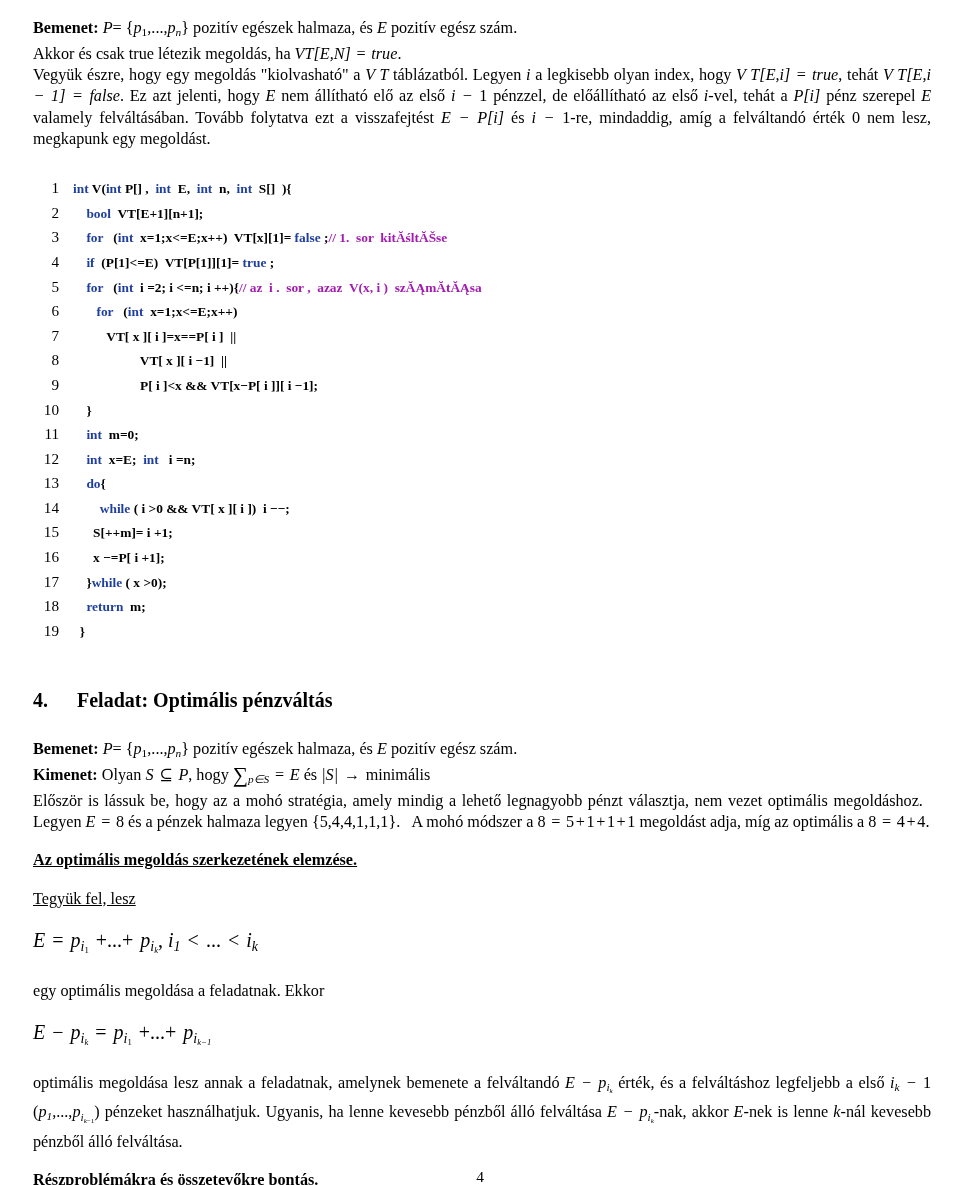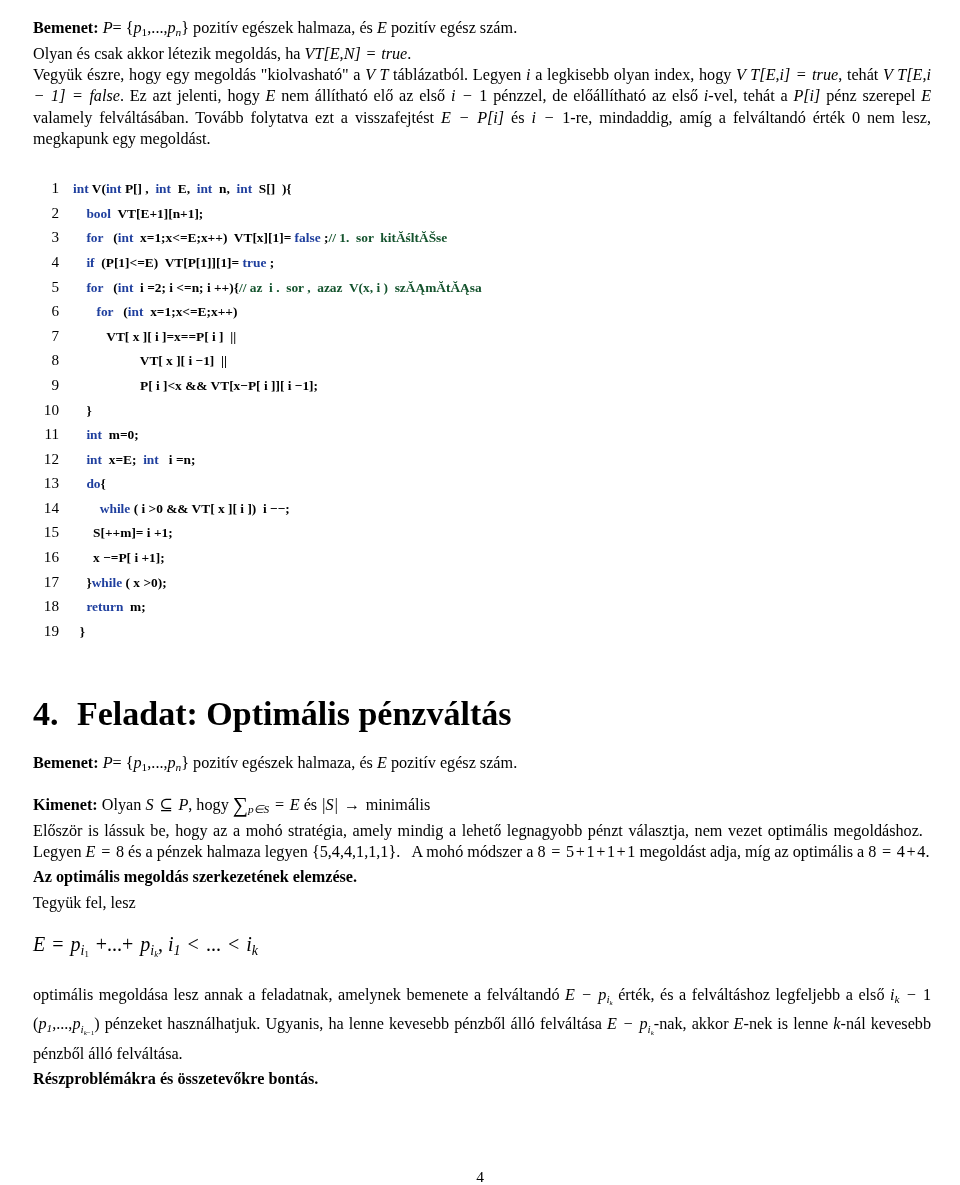--- a/index.html
+++ b/index.html
@@ -81,62 +81,62 @@
     font-size: 15.2px;
     font-style: normal;
     font-weight: normal;
     color: #000;
     vertical-align: baseline;
     margin-right: 14px;
   }
   .ctext { font-weight: bold; font-family: Liberation Serif, serif; }
   .kw { color: #1f3f9e; font-weight: bold; }
   .id { color: #000000; font-weight: bold; }
-  .cm { color: #14532d; font-weight: bold; }
+  .cm { color: #a21caf; font-weight: bold; }
 
   
   .section {
-    margin-top: 56px;
-    font-size: 34px;
+    margin-top: 42px;
+    font-size: 20px;
     font-weight: bold;
     line-height: 30px;
   }
   .section .secnum { display: inline-block; width: 44px; }
 
   .blk1 { margin-top: 24px; }
-  .blk2 { margin-top: 16px; }
+  .blk2 { margin-top: 0px; }
 
   
   .dmath {
     font-size: 20px;
     margin: 18px 0 18px 0;
     line-height: 24px;
   }
   .dmath .mi { font-style: italic; }
 
-  .tight { margin-top: 4px; }
+  .tight { margin-top: 17px; text-decoration: underline; }
   .pagenum {
     position: absolute;
     left: 0;
     top: 1152px;
     width: 960px;
     text-align: center;
     font-size: 15.5px;
   }
 </style>
 </head>
 <body>
 
 <div class="page">
 <div class="content">
 
   <p class="para top"><b>Bemenet:</b> <span class="mi">P</span><span class="mr">= {</span><span class="mi">p</span><span class="sub"><span class="mr">1</span></span><span class="mr">,...,</span><span class="mi">p</span><span class="sub">n</span><span>} pozitív egészek halmaza, és</span> <span class="mi">E</span> <span>pozitív egész szám.</span></p>
 
 
-  <p class="para top"><span>Olyan és csak akkor létezik megoldás, ha</span> <span class="mi">VT</span><span class="mi">[E,N]</span> <span class="op">=</span> <span class="mi">true</span><span>.</span></p>
+  <p class="para top"><span>Akkor és csak true létezik megoldás, ha</span> <span class="mi">VT</span><span class="mi">[E,N]</span> <span class="op">=</span> <span class="mi">true</span><span>.</span></p>
 
   <p class="para">Vegyük észre, hogy egy megoldás "kiolvasható" a <span class="mi">V T</span> táblázatból. Legyen <span class="mi">i</span> a legkisebb olyan index, hogy <span class="mi">V T</span><span class="mi">[E,i]</span> <span class="op">=</span> <span class="mi">true</span>, tehát <span class="mi">V T</span><span class="mi">[E,i</span> <span class="op">−</span> <span class="mi">1]</span> <span class="op">=</span> <span class="mi">false</span>. Ez azt jelenti, hogy <span class="mi">E</span> nem állítható elő az első <span class="mi">i</span> <span class="op">−</span> 1 pénzzel, de előállítható az első <span class="mi">i</span>-vel, tehát a <span class="mi">P</span><span class="mi">[i]</span> pénz szerepel <span class="mi">E</span> valamely felváltásában. Tovább folytatva ezt a visszafejtést <span class="mi">E</span> <span class="op">−</span> <span class="mi">P</span><span class="mi">[i]</span> és <span class="mi">i</span> <span class="op">−</span> 1-re, mindaddig, amíg a felváltandó érték 0 nem lesz, megkapunk egy megoldást.</p>
 
   <div class="listing" id="code-listing"><span class="cline"><span class="lnum">1</span><span class="ctext"><span class="kw">int</span><span class="id"> V(</span><span class="kw">int</span><span class="id"> P[] ,  </span><span class="kw">int</span><span class="id">  E,  </span><span class="kw">int</span><span class="id">  n,  </span><span class="kw">int</span><span class="id">  S[]  ){</span></span></span><span class="cline"><span class="lnum">2</span><span class="ctext"><span class="id">    </span><span class="kw">bool</span><span class="id">  VT[E+1][n+1];</span></span></span><span class="cline"><span class="lnum">3</span><span class="ctext"><span class="id">    </span><span class="kw">for</span><span class="id">   (</span><span class="kw">int</span><span class="id">  x=1;x&lt;=E;x++)  VT[x][1]= </span><span class="kw">false</span><span class="id"> ;</span><span class="cm">// 1.  sor  kitĂśltĂŠse</span></span></span><span class="cline"><span class="lnum">4</span><span class="ctext"><span class="id">    </span><span class="kw">if</span><span class="id">  (P[1]&lt;=E)  VT[P[1]][1]= </span><span class="kw">true</span><span class="id"> ;</span></span></span><span class="cline"><span class="lnum">5</span><span class="ctext"><span class="id">    </span><span class="kw">for</span><span class="id">   (</span><span class="kw">int</span><span class="id">  i =2; i &lt;=n; i ++){</span><span class="cm">// az  i .  sor ,  azaz  V(x, i )  szĂĄmĂ­tĂĄsa</span></span></span><span class="cline"><span class="lnum">6</span><span class="ctext"><span class="id">       </span><span class="kw">for</span><span class="id">   (</span><span class="kw">int</span><span class="id">  x=1;x&lt;=E;x++)</span></span></span><span class="cline"><span class="lnum">7</span><span class="ctext"><span class="id">          VT[ x ][ i ]=x==P[ i ]  ||</span></span></span><span class="cline"><span class="lnum">8</span><span class="ctext"><span class="id">                    VT[ x ][ i −1]  ||</span></span></span><span class="cline"><span class="lnum">9</span><span class="ctext"><span class="id">                    P[ i ]&lt;x &amp;&amp; VT[x−P[ i ]][ i −1];</span></span></span><span class="cline"><span class="lnum">10</span><span class="ctext"><span class="id">    }</span></span></span><span class="cline"><span class="lnum">11</span><span class="ctext"><span class="id">    </span><span class="kw">int</span><span class="id">  m=0;</span></span></span><span class="cline"><span class="lnum">12</span><span class="ctext"><span class="id">    </span><span class="kw">int</span><span class="id">  x=E;  </span><span class="kw">int</span><span class="id">   i =n;</span></span></span><span class="cline"><span class="lnum">13</span><span class="ctext"><span class="id">    </span><span class="kw">do</span><span class="id">{</span></span></span><span class="cline"><span class="lnum">14</span><span class="ctext"><span class="id">        </span><span class="kw">while</span><span class="id"> ( i &gt;0 &amp;&amp; VT[ x ][ i ])  i −−;</span></span></span><span class="cline"><span class="lnum">15</span><span class="ctext"><span class="id">      S[++m]= i +1;</span></span></span><span class="cline"><span class="lnum">16</span><span class="ctext"><span class="id">      x −=P[ i +1];</span></span></span><span class="cline"><span class="lnum">17</span><span class="ctext"><span class="id">    }</span><span class="kw">while</span><span class="id"> ( x &gt;0);</span></span></span><span class="cline"><span class="lnum">18</span><span class="ctext"><span class="id">    </span><span class="kw">return</span><span class="id">  m;</span></span></span><span class="cline"><span class="lnum">19</span><span class="ctext"><span class="id">  }</span></span></span></div>
 
   <div class="section"><span class="secnum">4.</span><span>Feladat: Optimális pénzváltás</span></div>
 
   <p class="para top blk1"><b>Bemenet:</b> <span class="mi">P</span><span class="mr">= {</span><span class="mi">p</span><span class="sub"><span class="mr">1</span></span><span class="mr">,...,</span><span class="mi">p</span><span class="sub">n</span><span>} pozitív egészek halmaza, és</span> <span class="mi">E</span> <span>pozitív egész szám.</span></p>
 
   <p class="para top blk2"><b>Kimenet:</b> <span>Olyan</span> <span class="mi">S</span> <span class="op">⊆</span> <span class="mi">P</span><span>, hogy</span> <span class="nbsp"><span class="sum">∑</span><span class="sub"><span class="mi">p∈S</span></span></span> <span class="op">=</span> <span class="mi">E</span> <span>és</span> <span class="mi">|S|</span> <span class="op">→</span> <span>minimális</span></p>
@@ -153,21 +153,31 @@
     <span class="mi">p</span><span class="sub"><span class="mi">i</span><span class="subsub mr">1</span></span>
     <span class="op">+...+</span>
     <span class="mi">p</span><span class="sub"><span class="mi">i</span><span class="subsub mi">k</span></span><span>,</span>
     <span class="mi">i</span><span class="sub mr">1</span>
     <span class="op">&lt;</span>
     <span class="mr">...</span>
     <span class="op">&lt;</span>
     <span class="mi">i</span><span class="sub mi">k</span>
   </div>
 
+  <p class="para">egy optimális megoldása a feladatnak. Ekkor</p>
 
+  <div class="dmath">
+    <span class="mi">E</span>
+    <span class="op">−</span>
+    <span class="mi">p</span><span class="sub"><span class="mi">i</span><span class="subsub mi">k</span></span>
+    <span class="op">=</span>
+    <span class="mi">p</span><span class="sub"><span class="mi">i</span><span class="subsub mr">1</span></span>
+    <span class="op">+...+</span>
+    <span class="mi">p</span><span class="sub"><span class="mi">i</span><span class="subsub mi">k−1</span></span>
+  </div>
 
   <p class="para">optimális megoldása lesz annak a feladatnak, amelynek bemenete a felváltandó <span class="mi">E</span> <span class="op">−</span> <span class="mi">p</span><span class="sub"><span class="mi">i</span><span class="subsub mi">k</span></span> érték, és a felváltáshoz legfeljebb a első <span class="mi">i</span><span class="sub mi">k</span> <span class="op">−</span> 1 (<span class="mi">p</span><span class="sub mr">1</span>,<span class="mr">...</span>,<span class="mi">p</span><span class="sub"><span class="mi">i</span><span class="subsub mi">k</span><span class="subsub mr">−1</span></span>) pénzeket használhatjuk. Ugyanis, ha lenne kevesebb pénzből álló felváltása <span class="mi">E</span> <span class="op">−</span> <span class="mi">p</span><span class="sub"><span class="mi">i</span><span class="subsub mi">k</span></span>-nak, akkor <span class="mi">E</span>-nek is lenne <span class="mi">k</span>-nál kevesebb pénzből álló felváltása.</p>
 
   <p class="para tight"><b>Részproblémákra és összetevőkre bontás.</b></p>
 
 </div>
 
 <div class="pagenum">4</div>
 </div>
 

